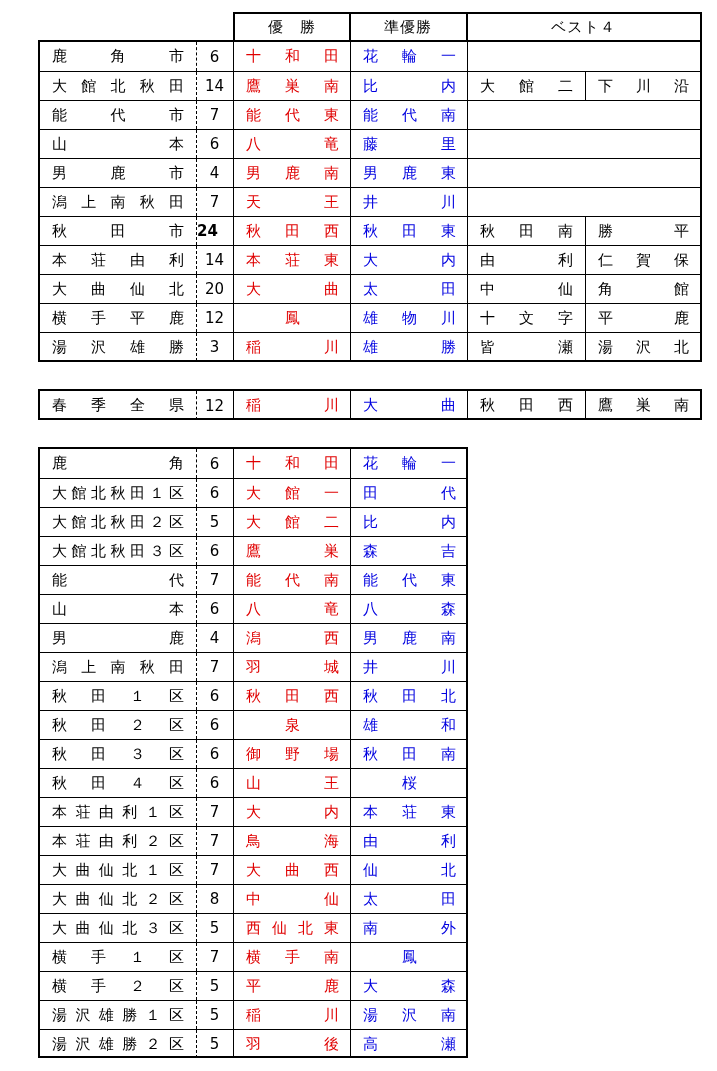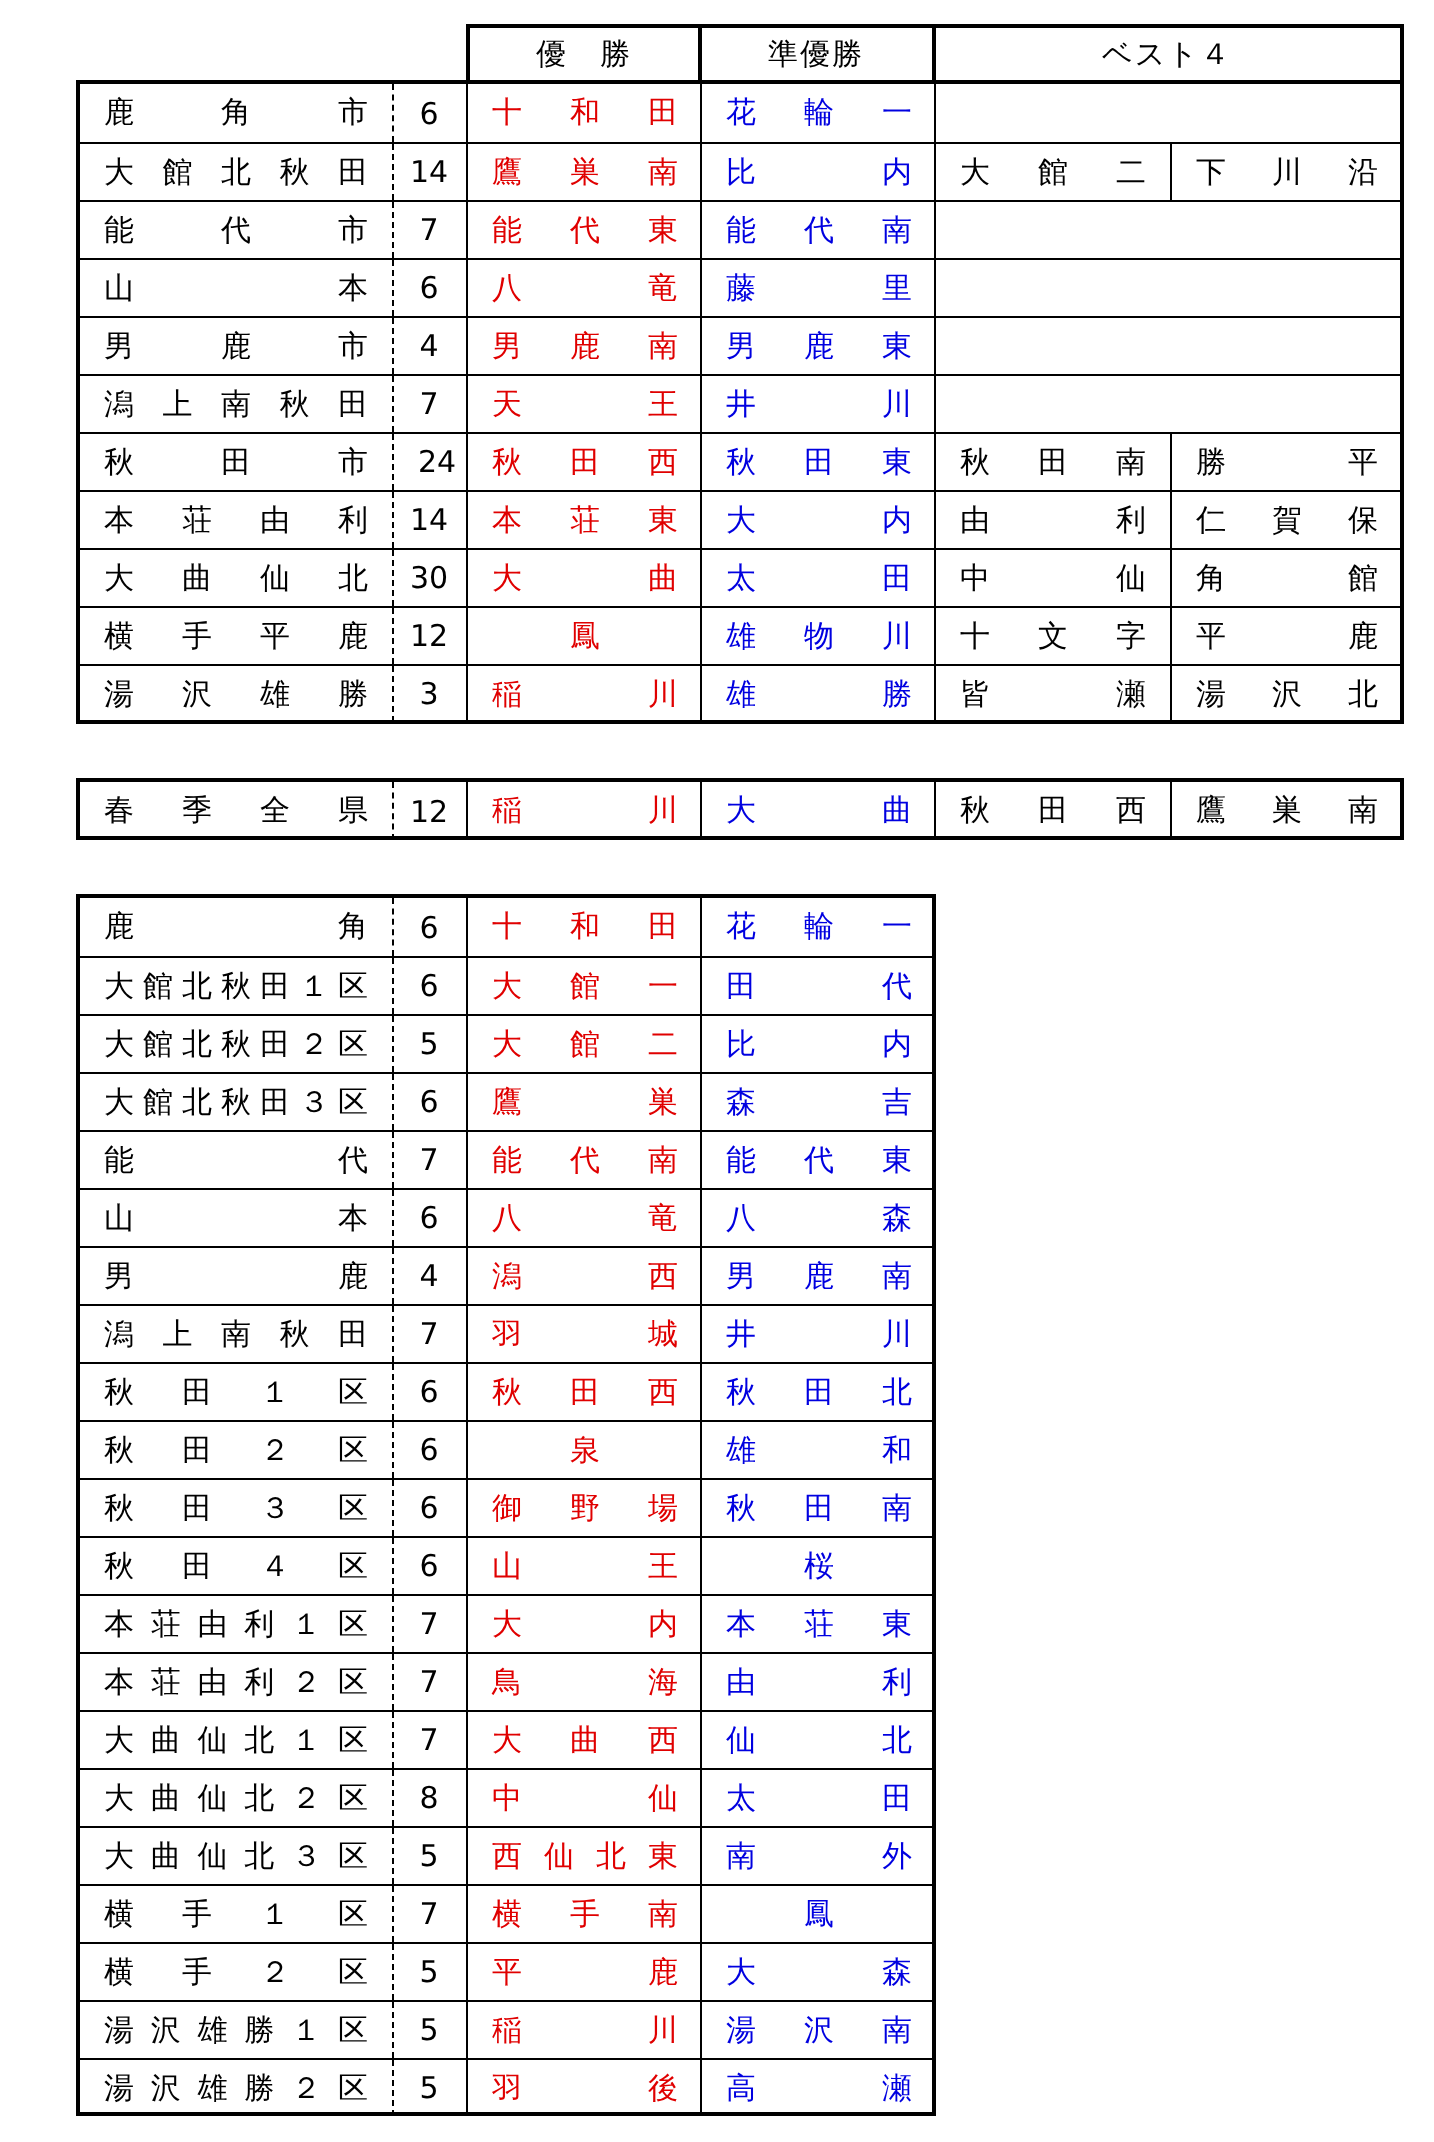--- a/index.html
+++ b/index.html
@@ -175,21 +175,21 @@
         <span>川</span>
       </div>
     </div>
     <div class="row" style="top: 174px;">
       <div class="cell spread" style="left: 0px; width: 156px;">
         <span>秋</span>
         <span>田</span>
         <span>市</span>
       </div>
       <div class="dotline" style="left: 156px;"></div>
-      <div class="cell num" style="left: 160px; width: 37px;">24</div>
+      <div class="cell num" style="left: 149px; width: 37px; font-weight: bold;">24</div>
       <div class="vline" style="left: 193px;"></div>
       <div class="vline" style="left: 310px;"></div>
       <div class="vline" style="left: 427px;"></div>
       <div class="vline" style="left: 545px;"></div>
       <div class="cell spread red" style="left: 194px; width: 117px;">
         <span>秋</span>
         <span>田</span>
         <span>西</span>
       </div>
       <div class="cell spread blue" style="left: 311px; width: 117px;">
@@ -240,21 +240,21 @@
       </div>
     </div>
     <div class="row" style="top: 232px;">
       <div class="cell spread" style="left: 0px; width: 156px;">
         <span>大</span>
         <span>曲</span>
         <span>仙</span>
         <span>北</span>
       </div>
       <div class="dotline" style="left: 156px;"></div>
-      <div class="cell num" style="left: 156px; width: 37px;">30</div>
+      <div class="cell num" style="left: 156px; width: 37px;">20</div>
       <div class="vline" style="left: 193px;"></div>
       <div class="vline" style="left: 310px;"></div>
       <div class="vline" style="left: 427px;"></div>
       <div class="vline" style="left: 545px;"></div>
       <div class="cell spread red" style="left: 194px; width: 117px;">
         <span>大</span>
         <span>曲</span>
       </div>
       <div class="cell spread blue" style="left: 311px; width: 117px;">
         <span>太</span>

